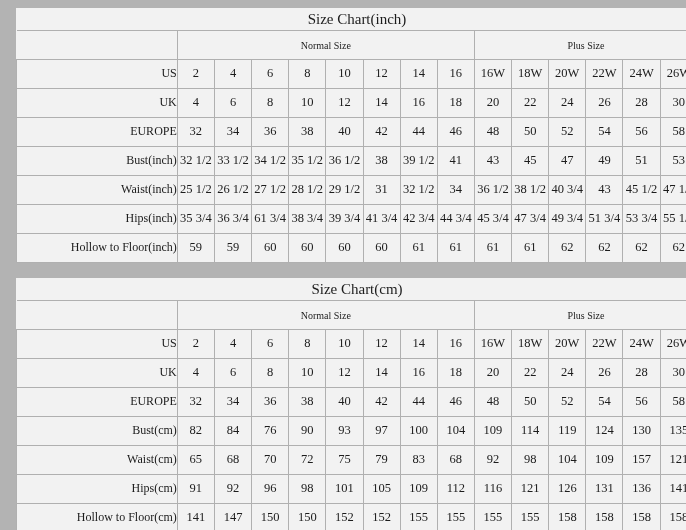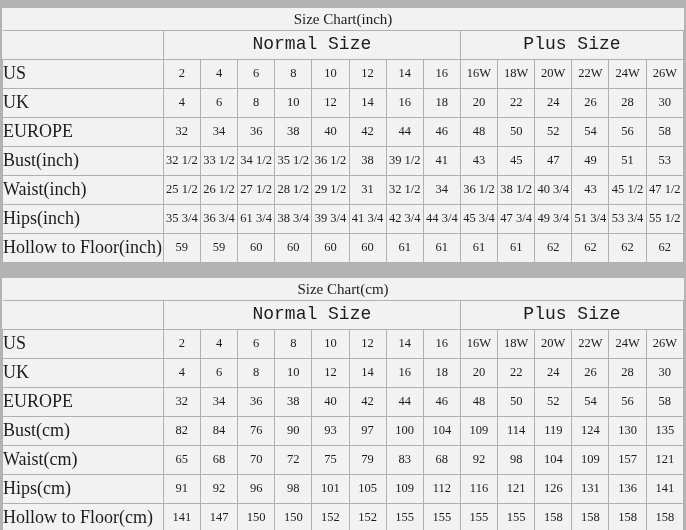--- a/index.html
+++ b/index.html
@@ -10,21 +10,21 @@
     width: 686px;
     height: 530px;
     background: #b3b3b3;
     font-family: "Liberation Serif", serif;
     color: #1a1a1a;
     overflow: hidden;
   }
   .chart-wrap {
     width: 686px;
     box-sizing: border-box;
-    padding: 4px 2px 2px 2px;
+    padding: 4px 2px 2px 16px;
   }
   table.size-chart {
     border-collapse: collapse;
     width: 682px;
     margin: 0 auto;
     background: #f2f2f2;
     table-layout: fixed;
   }
   table.size-chart td {
     border: 1px solid #b0b0b0;
@@ -40,27 +40,26 @@
     white-space: nowrap;
   }
   table.size-chart td.title {
     font-size: 15px;
     height: 22px;
     border-left: none;
     border-right: none;
     border-top: none;
   }
   table.size-chart td.group {
-    font-size: 18px;
+    font-size: 10px;
     height: 24px;
-    font-family: Liberation Mono, monospace;
   }
   table.size-chart td.rowlabel {
-    font-size: 18px;
-    text-align: left;
+    font-size: 12px;
+    text-align: right;
   }
   table.size-chart td.blank {
     border-left: none;
   }
   table.size-chart tr.title-row td {
     border: none;
     background: #f2f2f2;
   }
   .gap {
     height: 9px;

